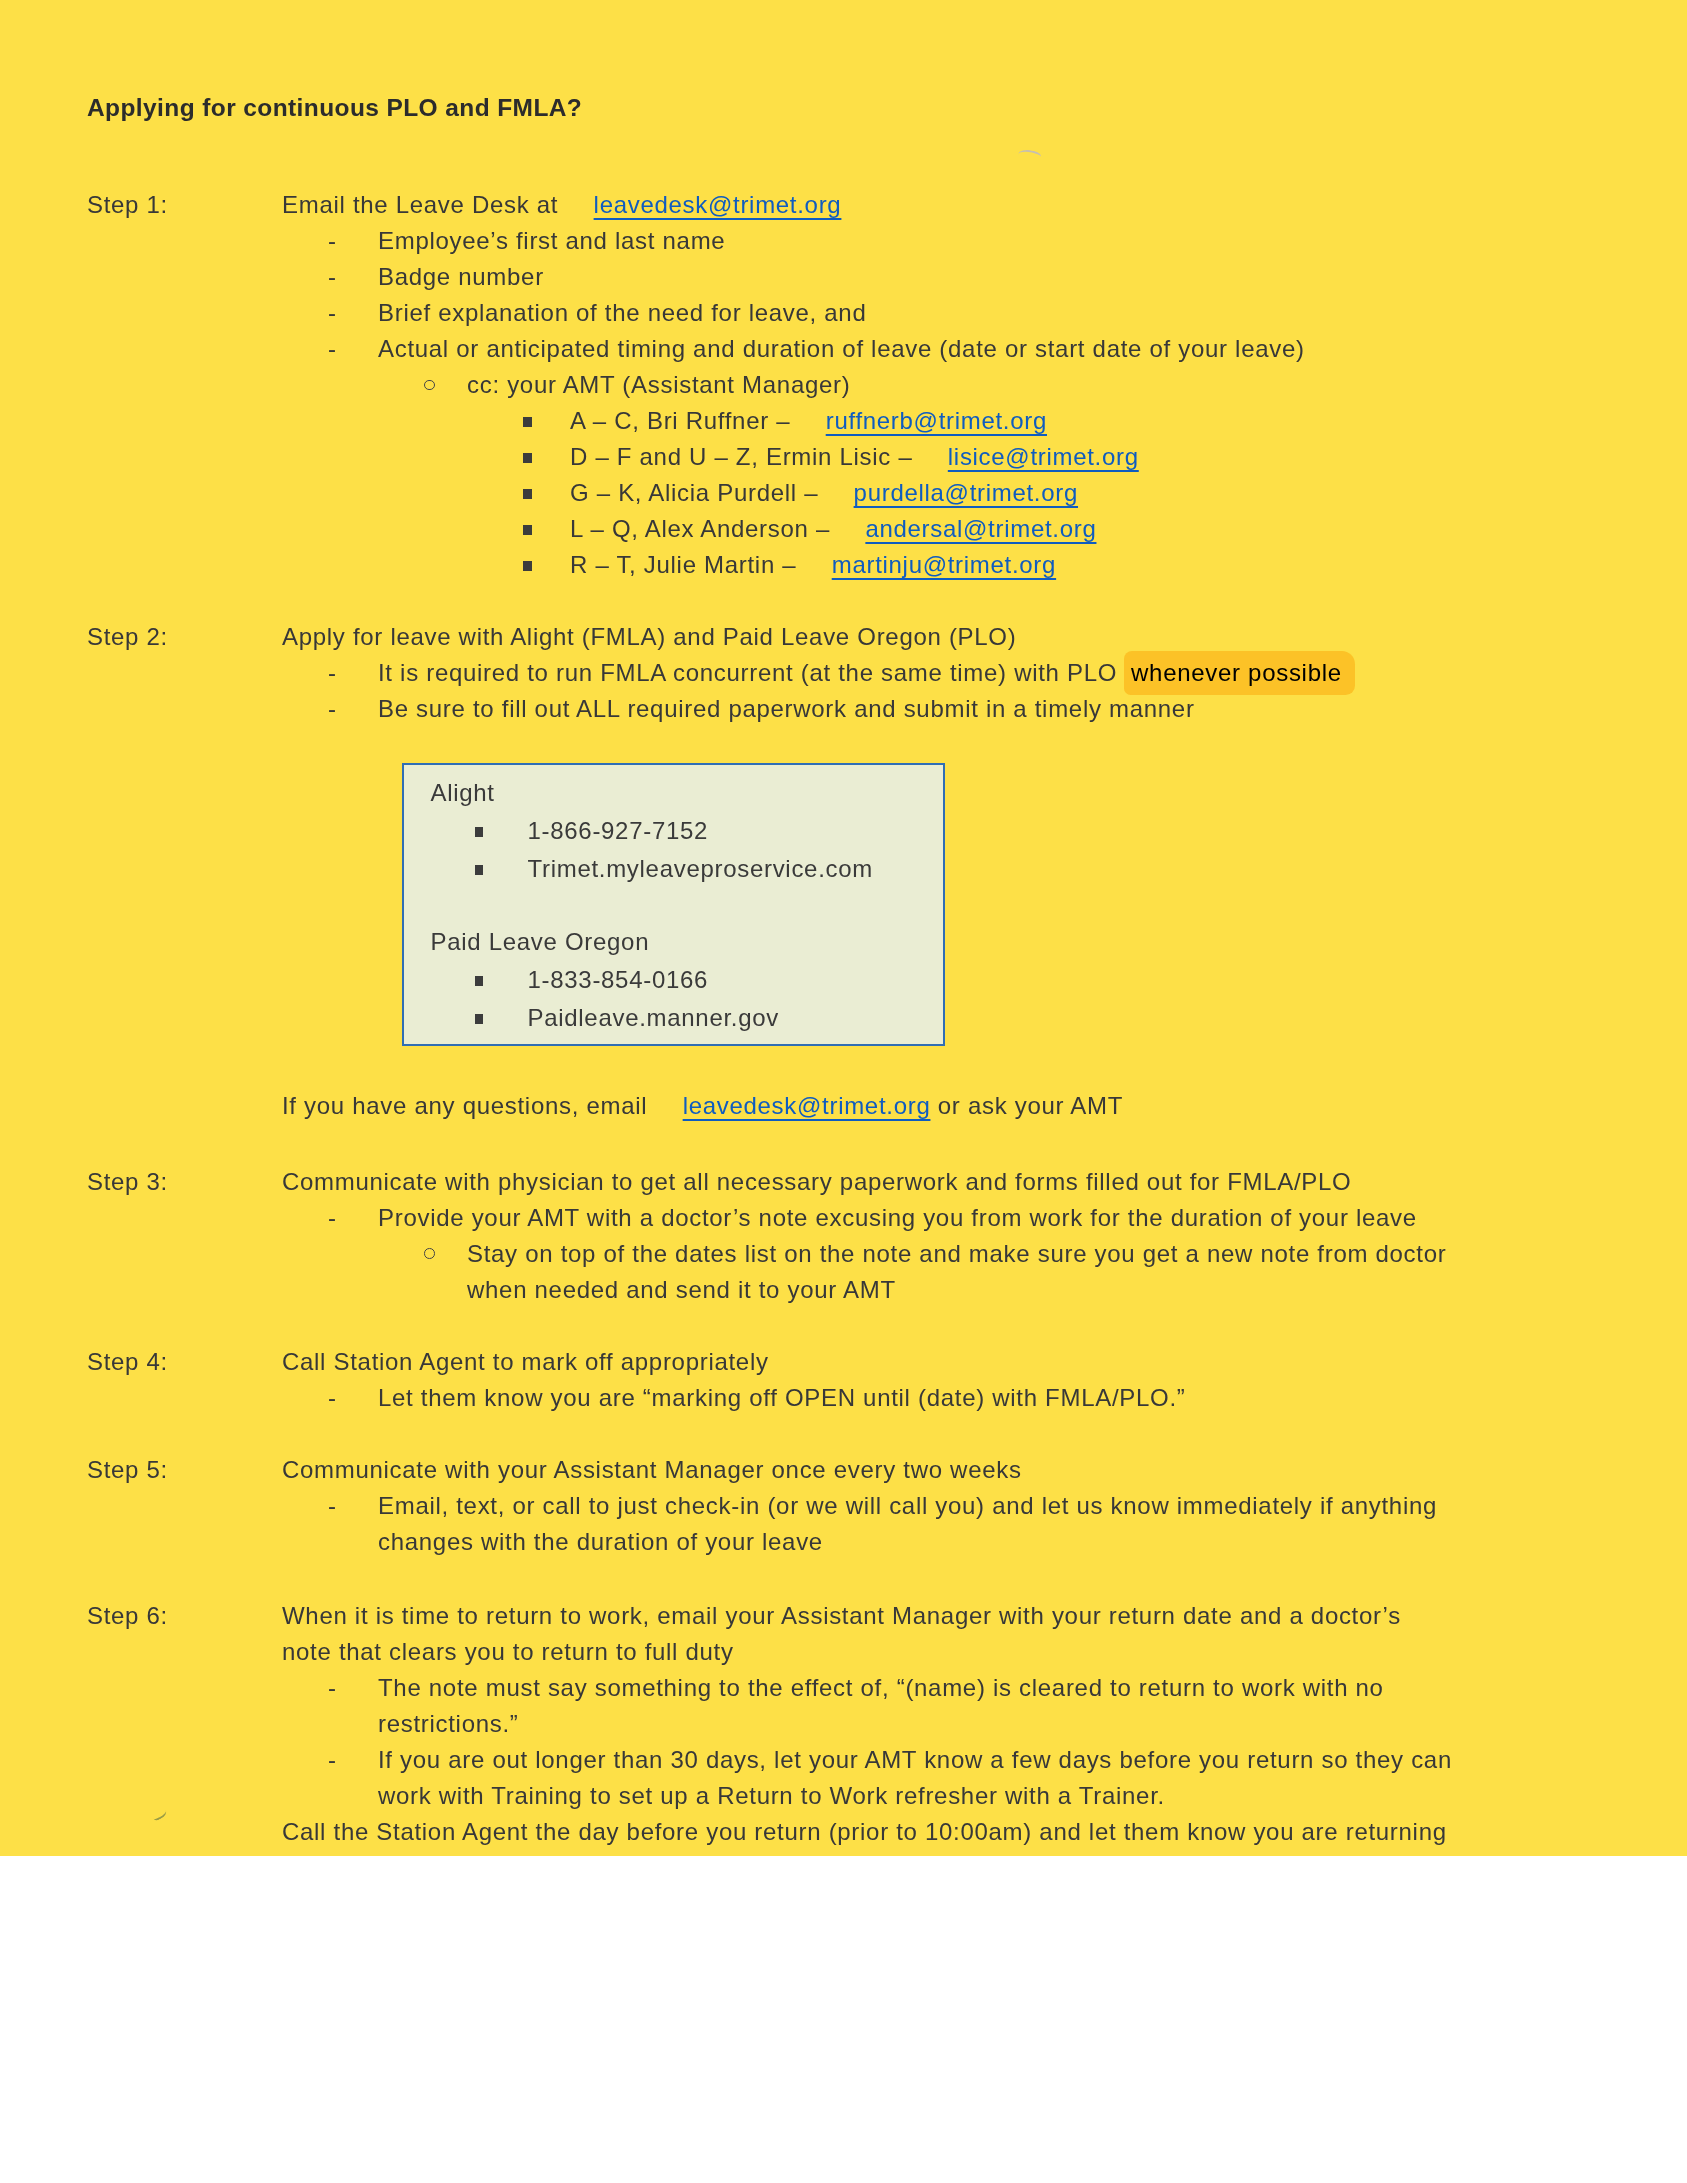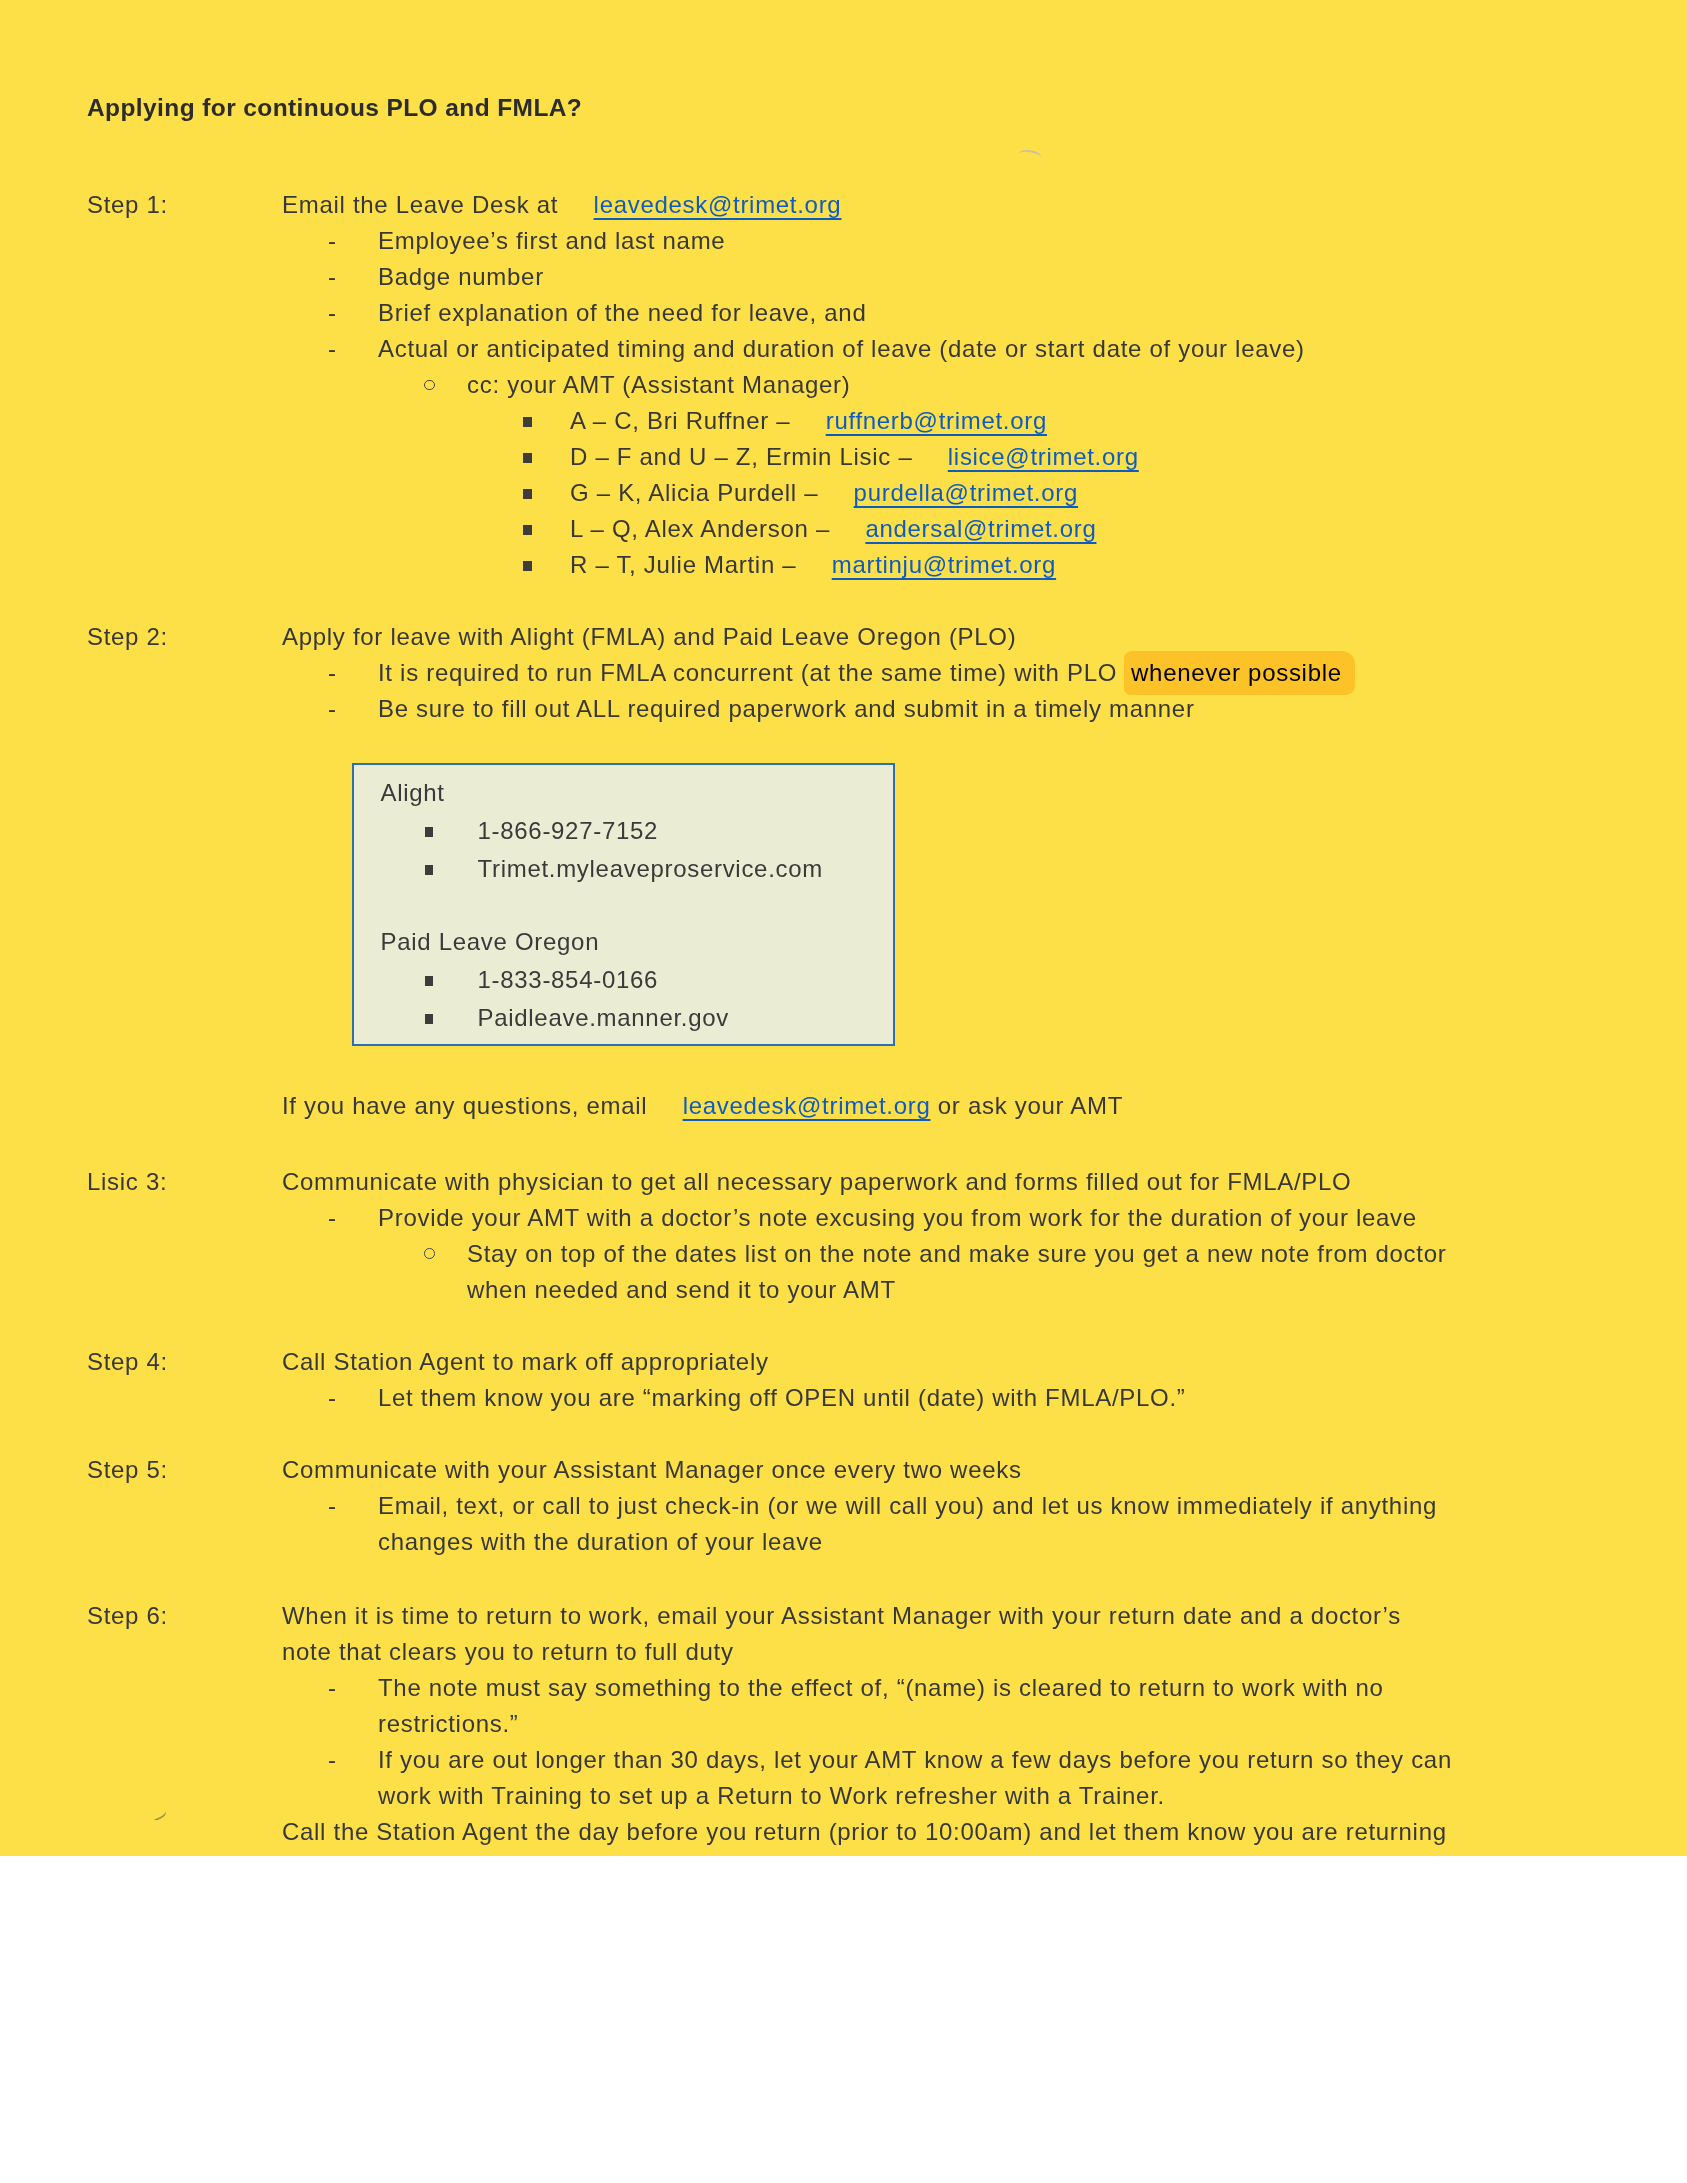--- a/index.html
+++ b/index.html
@@ -28,21 +28,21 @@
     position:absolute; left:142px; top:12.6px; width:10.6px; height:10.6px;
     border:1.7px solid #464646; border-radius:50%; box-sizing:border-box;
   }
   .sq { position:absolute; left:241px; top:14px; width:8.6px; height:10px; background:#3c3c3c; }
   a.lnk {
     color:#0f5cc0; cursor:pointer;
     text-decoration:underline; text-decoration-thickness:2px; text-underline-offset:4.6px;margin-left:28px;
   }
   .hl { background:#fcc227; padding:8px 13.2px 9.3px 6.6px; border-radius:8px 13.2px 9.3px 6.6px; }
   .box {
-    box-sizing:border-box; width:543px; margin-left:70px; margin-top:36px;
+    box-sizing:border-box; width:543px; margin-left:120px; margin-top:36px;
     border:2.6px solid #306eb4; background:#eaedd3;
     padding:9.3px 13.2px 6.6px 26.5px;
   }
   .bxln { line-height:38px; white-space:nowrap; color:#3a3a3a; }
   .bxb { position:relative; padding-left:97px; }
   .bxsq { position:absolute; left:44px; top:14.6px; width:8.6px; height:10px; background:#3c3c3c; }
   .bxgap { height:35px; }
   .note { margin-top:42px; }
   .art-squiggle {
     position:absolute; left:1018px; top:150px; width:22.5px; height:9.3px;
@@ -144,21 +144,21 @@
         </div>
       </div>
 
       <div class="ln note">
         <span>If you have any questions, email </span><a class="lnk">leavedesk@trimet.org</a><span> or ask your AMT</span>
       </div>
     </div>
   </div>
 
   <div class="step mt60">
-    <div class="label">Lisic 3:</div>
+    <div class="label">Step 3:</div>
     <div class="body">
       <div class="ln">Communicate with physician to get all necessary paperwork and forms filled out for FMLA/PLO</div>
       <div class="ln rel pl1">
         <span class="dash">-</span>
         <span>Provide your AMT with a doctor’s note excusing you from work for the duration of your leave</span>
       </div>
       <div class="ln rel pl2">
         <span class="odot"></span>
         <span>Stay on top of the dates list on the note and make sure you get a new note from doctor</span>
       </div>

